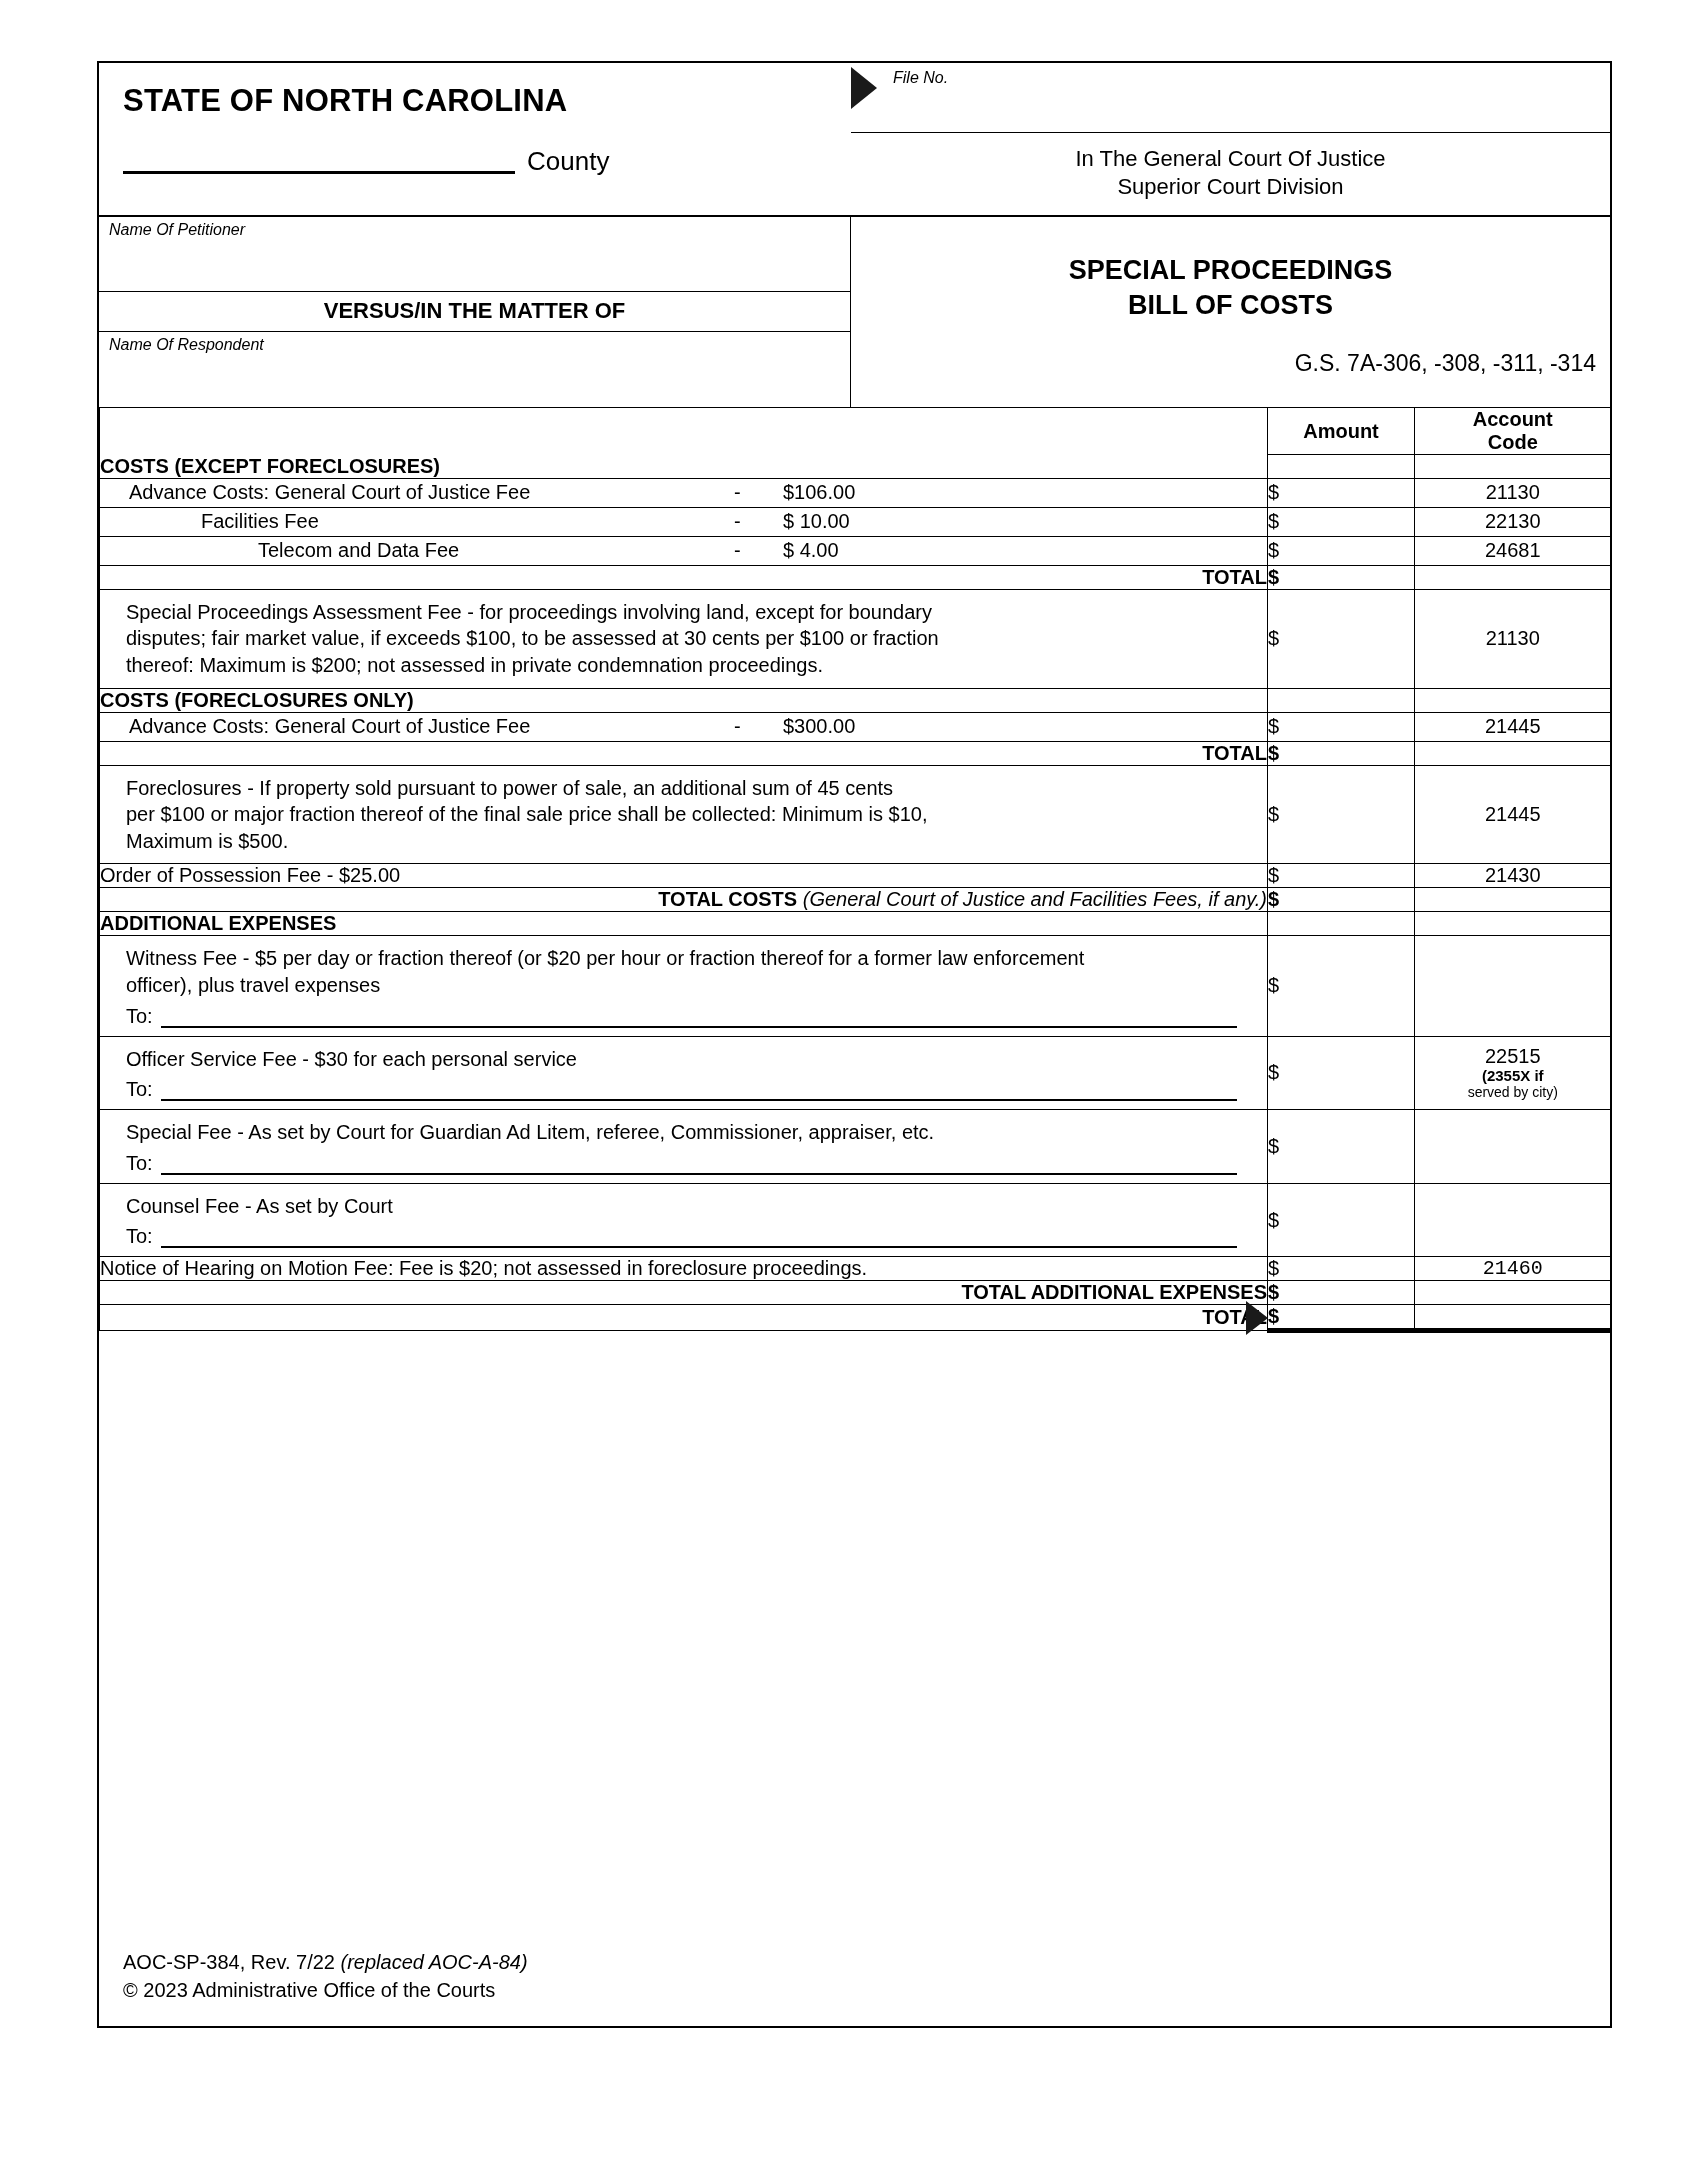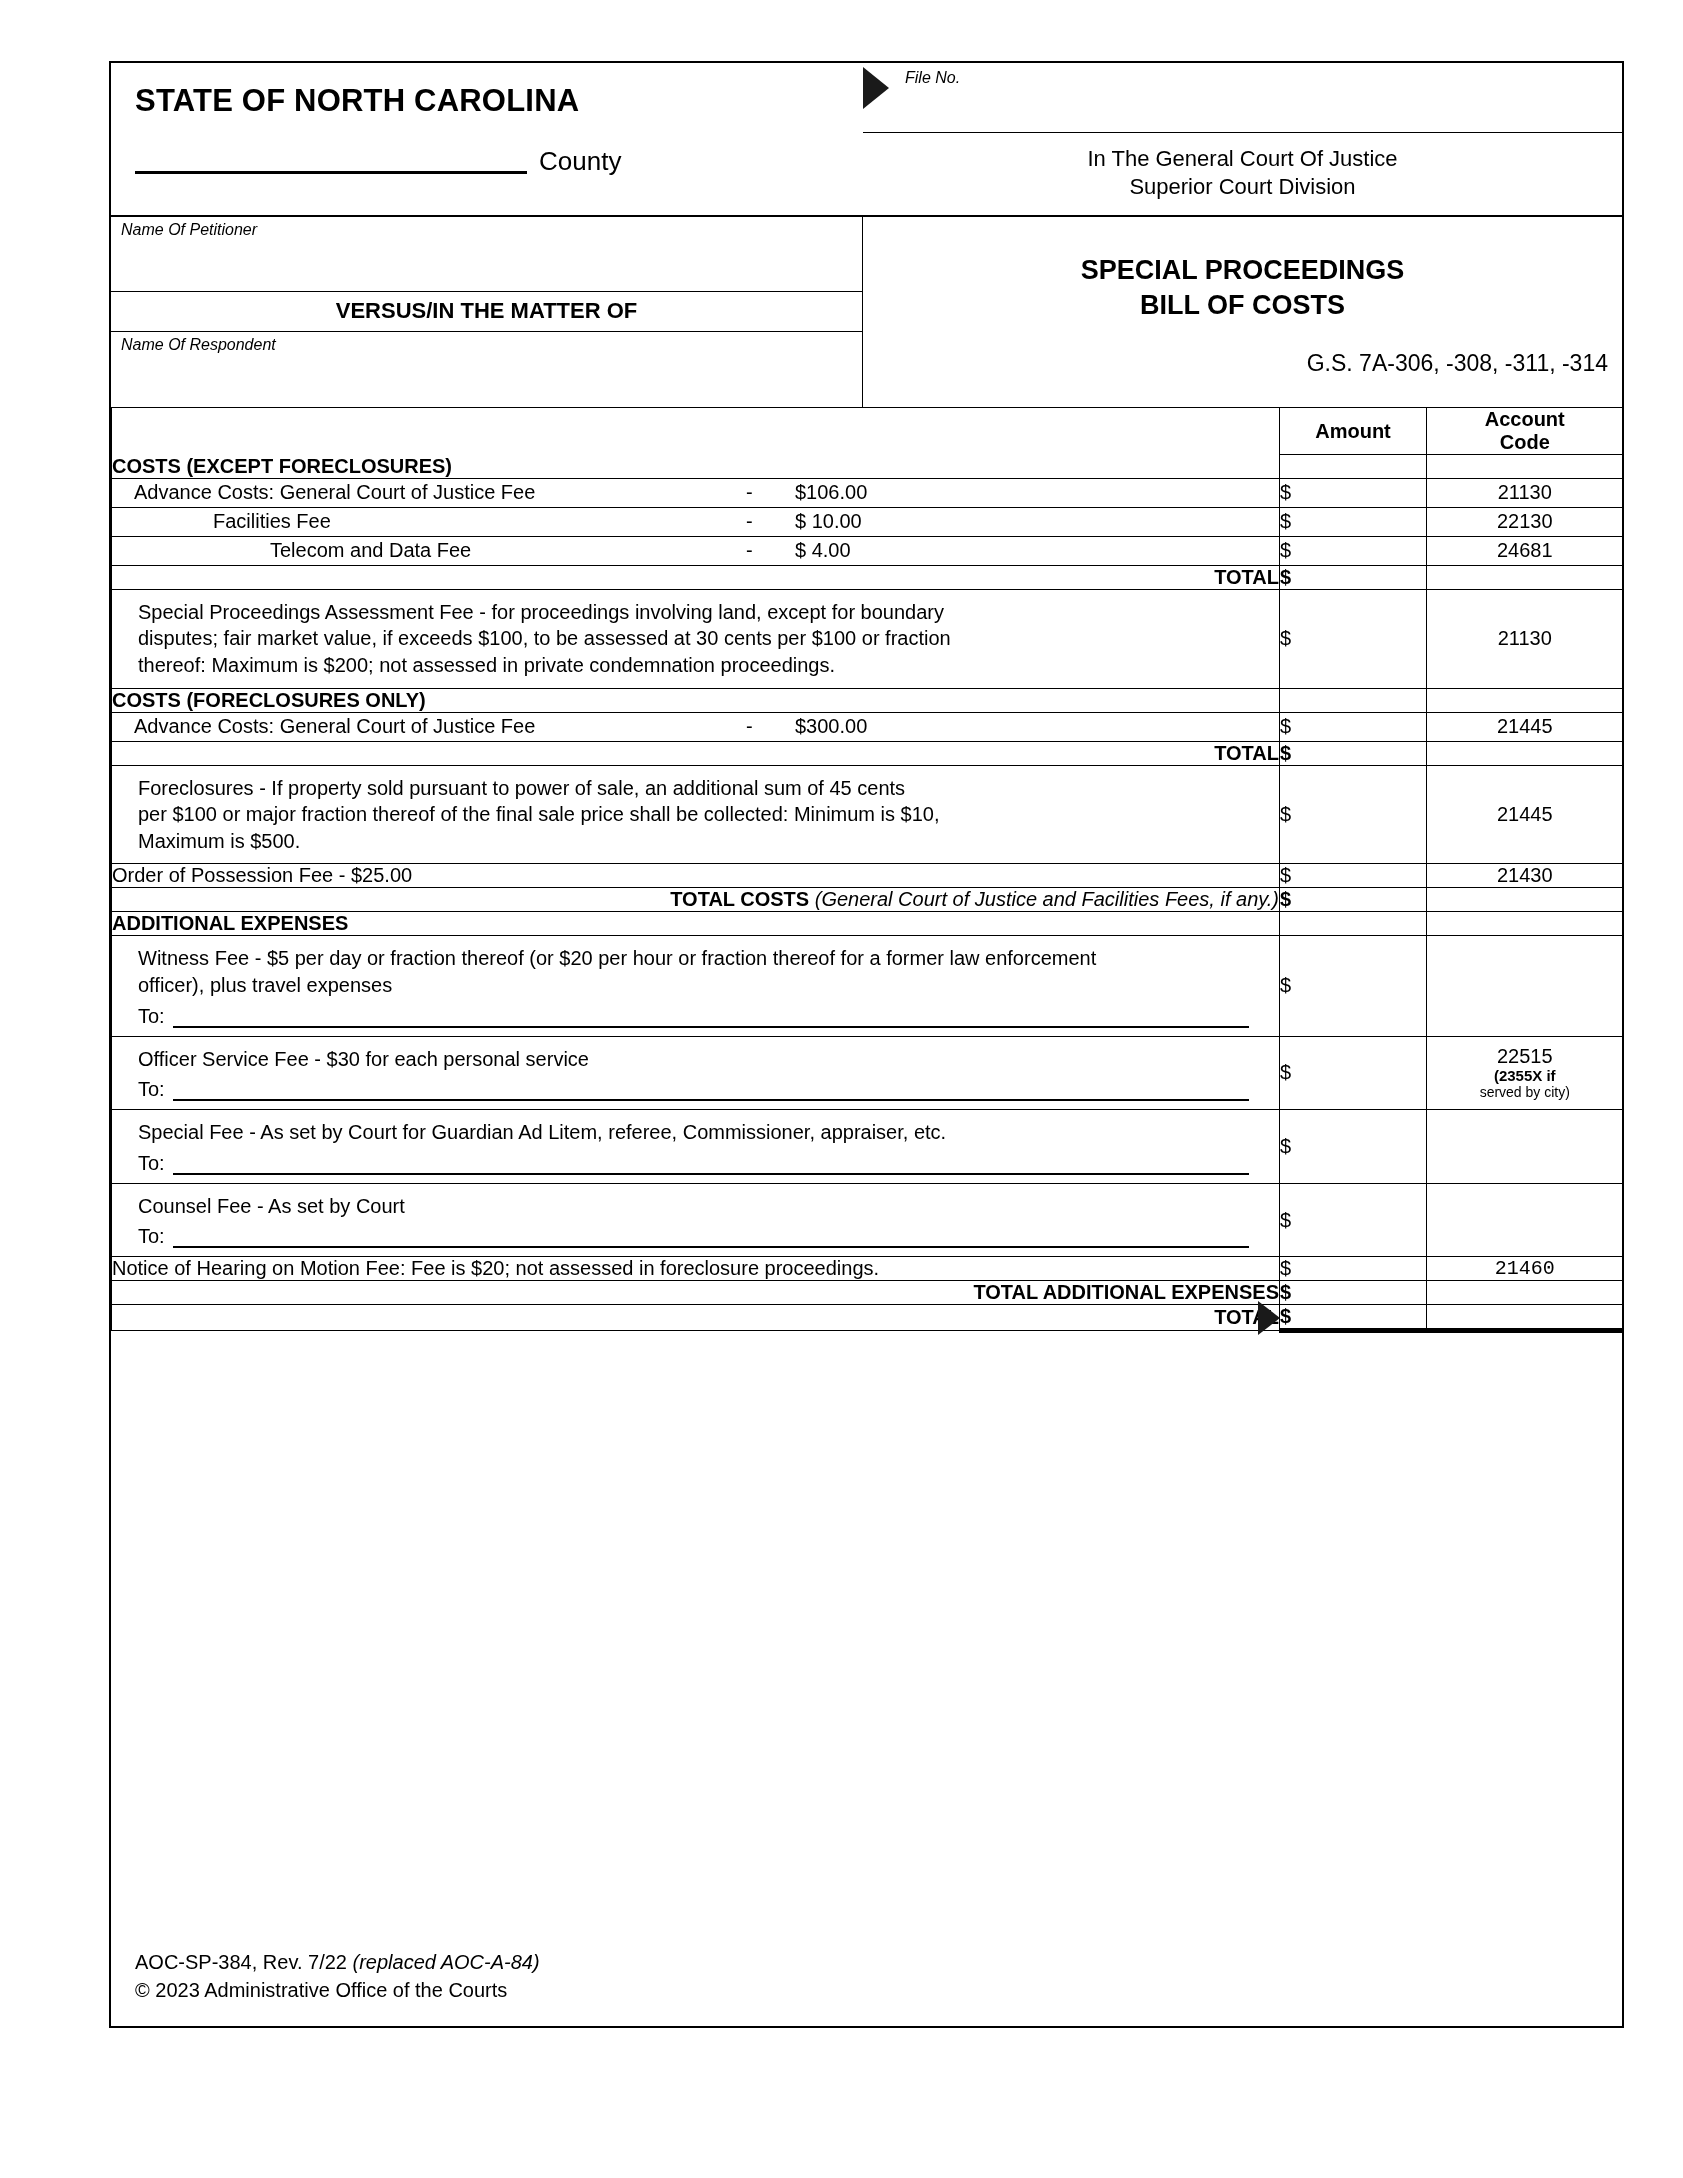--- a/index.html
+++ b/index.html
@@ -19,21 +19,20 @@
     box-sizing: border-box;
   }
   .form {
     position: absolute;
     left: 97px;
     top: 61px;
     width: 1515px;
     border: 2px solid #000;
     border-top: 2px solid #000;
     box-sizing: border-box;
-    margin-left: 12px;
   }
 
   
   .hdr {
     display: flex;
     border-bottom: 2px solid #000;
   }
   .hdr-left {
     width: 752px;
     box-sizing: border-box;
@@ -181,21 +180,21 @@
     position: absolute;
     left: 634px;
   }
   .fee-amount {
     position: absolute;
     left: 683px;
   }
   .feeline {
     position: relative;
     height: 26px;
-    padding-left: 22px;
+    padding-left: 29px;
     padding-top: 2px;
   }
   .para {
     padding: 9px 26px 9px 26px;
     font-size: 20px;
     line-height: 1.33;
   }
   .right-label {
     text-align: right;
     font-weight: bold;

